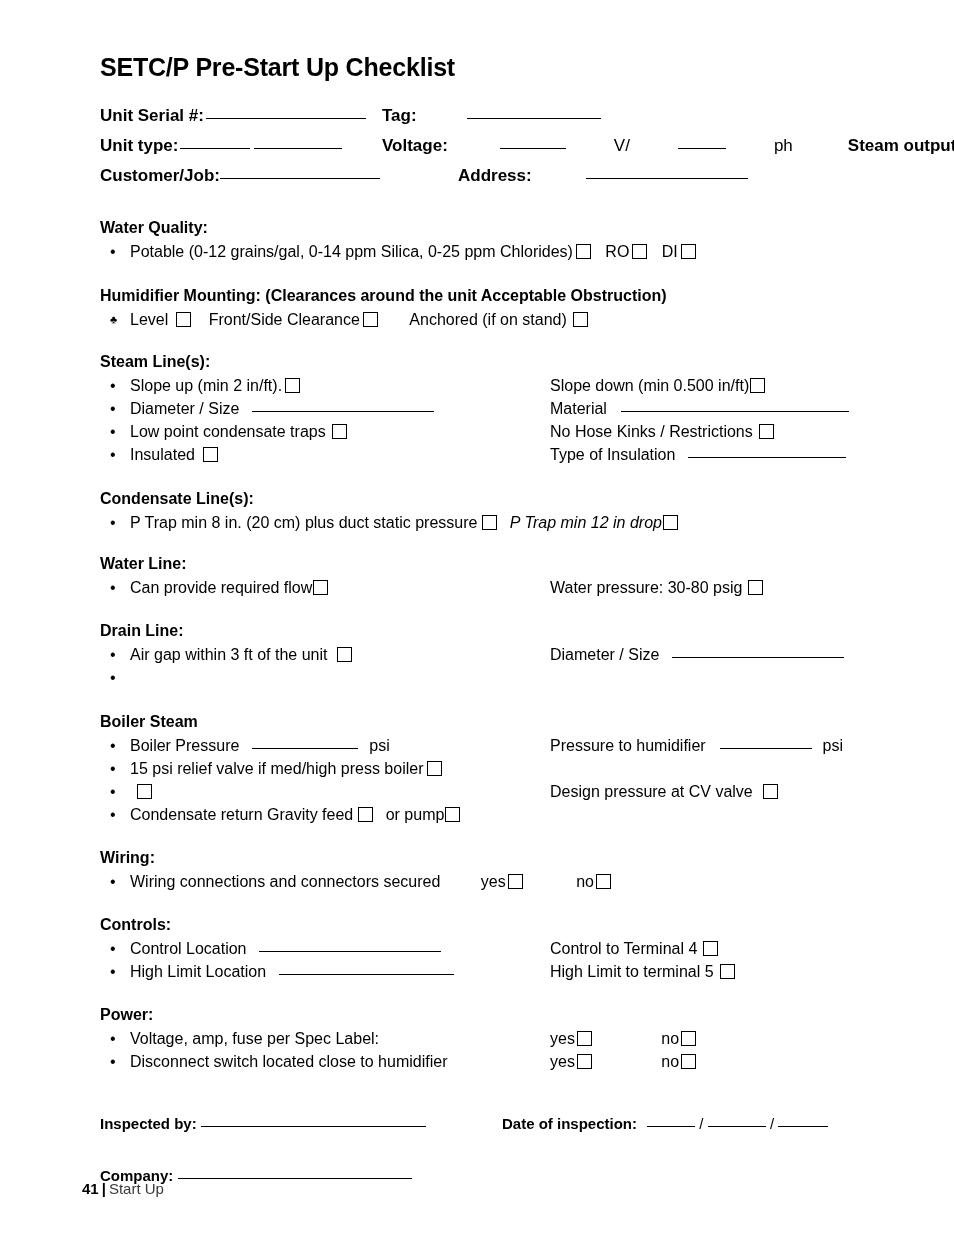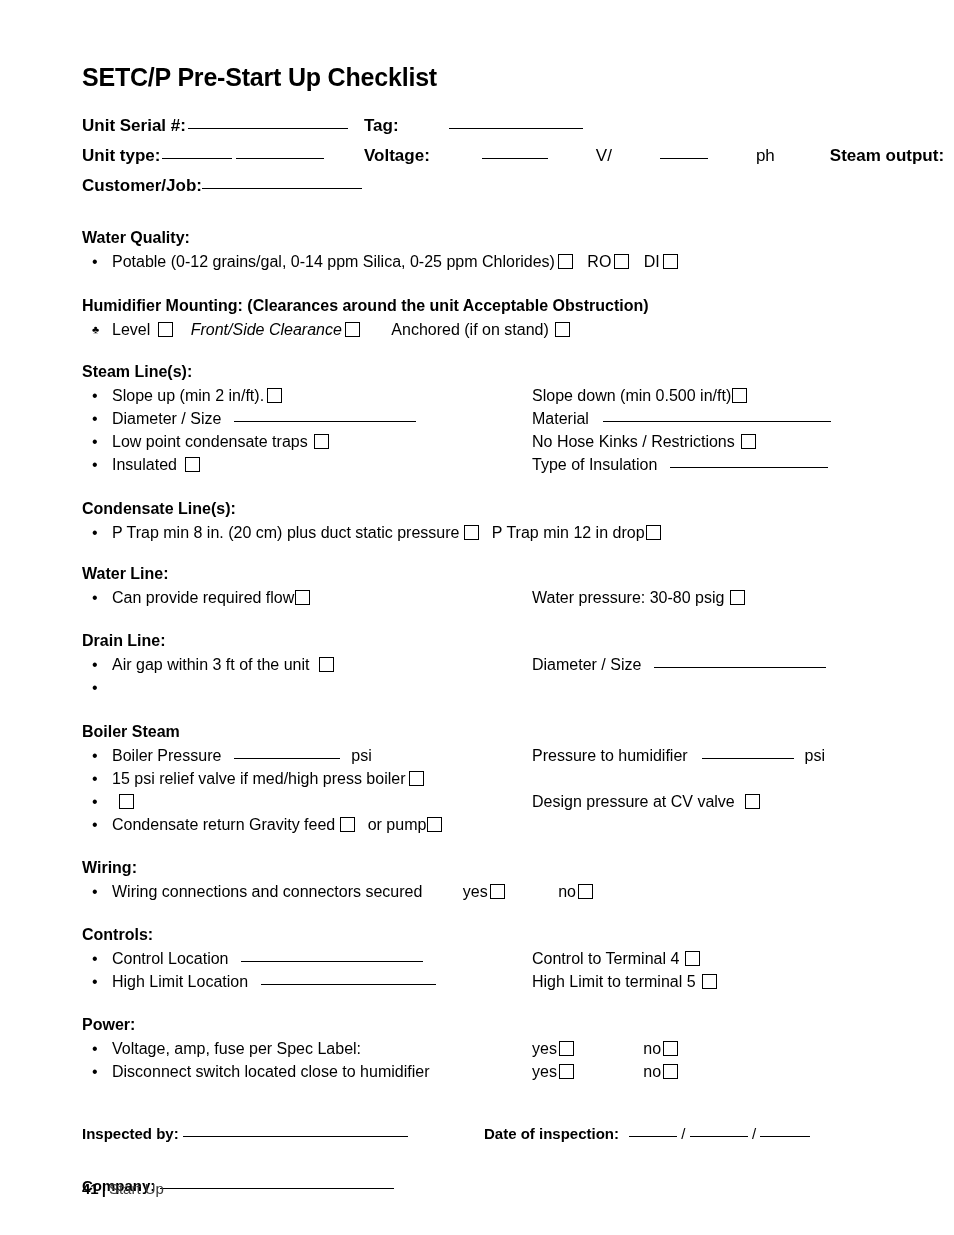--- a/index.html
+++ b/index.html
@@ -16,24 +16,23 @@
     position: relative;
     width: 954px;
     height: 1235px;
     background: #ffffff;
     overflow: hidden;
     box-sizing: border-box;
     padding: 0;
   }
   .content {
     position: absolute;
-    left: 82px;
+    left: 100px;
     top: 0;
     width: 800px;
-    margin-top: 10px;
   }
 
   
   .doc-title {
     font-size: 25px;
     font-weight: bold;
     letter-spacing: -0.2px;
     margin: 0;
     padding-top: 54px;
     line-height: 1.1;
@@ -197,20 +196,24 @@
           <span>ph</span>
           <span class="hlabel" style="margin-left:7px;">Steam output:</span>
           <span class="rule tight" style="width:54px; margin-left:4px;"></span>
           <span>lb/hr</span>
         </span>
       </div>
 
       <div class="hrow hrow-wrap">
         <span class="hlabel">Customer/Job:</span>
         <span class="rule tight" style="width:160px;"></span>
+        <span class="hcol-right" style="left:358px;">
+          <span class="hlabel">Address:</span>
+          <span class="rule" style="width:162px; margin-left:6px;"></span>
+        </span>
       </div>
 
     </div>
 
     <div class="section" style="margin-top:22px;">
       <div class="sec-head">Water Quality:</div>
       <div class="row" style="height:24px;">
         <span class="bullet">•</span>
         <span class="lcol">
           <span>Potable (0-12 grains/gal, 0-14 ppm Silica, 0-25 ppm Chlorides)</span><span class="cbox"></span>
@@ -219,21 +222,21 @@
         </span>
       </div>
     </div>
 
     <div class="section" style="margin-top:22px;">
       <div class="sec-head">Humidifier Mounting: (Clearances around the unit Acceptable Obstruction)</div>
       <div class="row" style="height:24px;">
         <span class="bullet" style="font-size:11px;">♣</span>
         <span class="lcol">
           <span>Level</span><span class="cbox" style="margin-left:8px;"></span>
-          <span style="margin-left:10px;font-style:italic;">Front/Side Clearance</span><span class="cbox"></span>
+          <span style="margin-left:10px;">Front/Side Clearance</span><span class="cbox"></span>
           <span style="margin-left:24px;">Anchored (if on stand)</span><span class="cbox" style="margin-left:6px;"></span>
         </span>
       </div>
     </div>
 
     <div class="section" style="margin-top:20px;">
       <div class="sec-head">Steam Line(s):</div>
 
       <div class="row">
         <span class="bullet">•</span>
@@ -278,21 +281,21 @@
         </span>
       </div>
     </div>
 
     <div class="section" style="margin-top:23px;">
       <div class="sec-head">Condensate Line(s):</div>
       <div class="row">
         <span class="bullet">•</span>
         <span class="lcol">
           <span>P Trap min 8 in. (20 cm) plus duct static pressure</span><span class="cbox" style="margin-left:5px;"></span>
-          <span style="margin-left:5px;">P Trap min 12 in drop</span><span class="cbox" style="margin-left:1px;"></span>
+          <span style="margin-left:5px;font-style:italic;">P Trap min 12 in drop</span><span class="cbox" style="margin-left:1px;"></span>
         </span>
       </div>
     </div>
 
     <div class="section" style="margin-top:20px;">
       <div class="sec-head">Water Line:</div>
       <div class="row">
         <span class="bullet">•</span>
         <span class="lcol">
           <span>Can provide required flow</span><span class="cbox" style="margin-left:1px;"></span>

